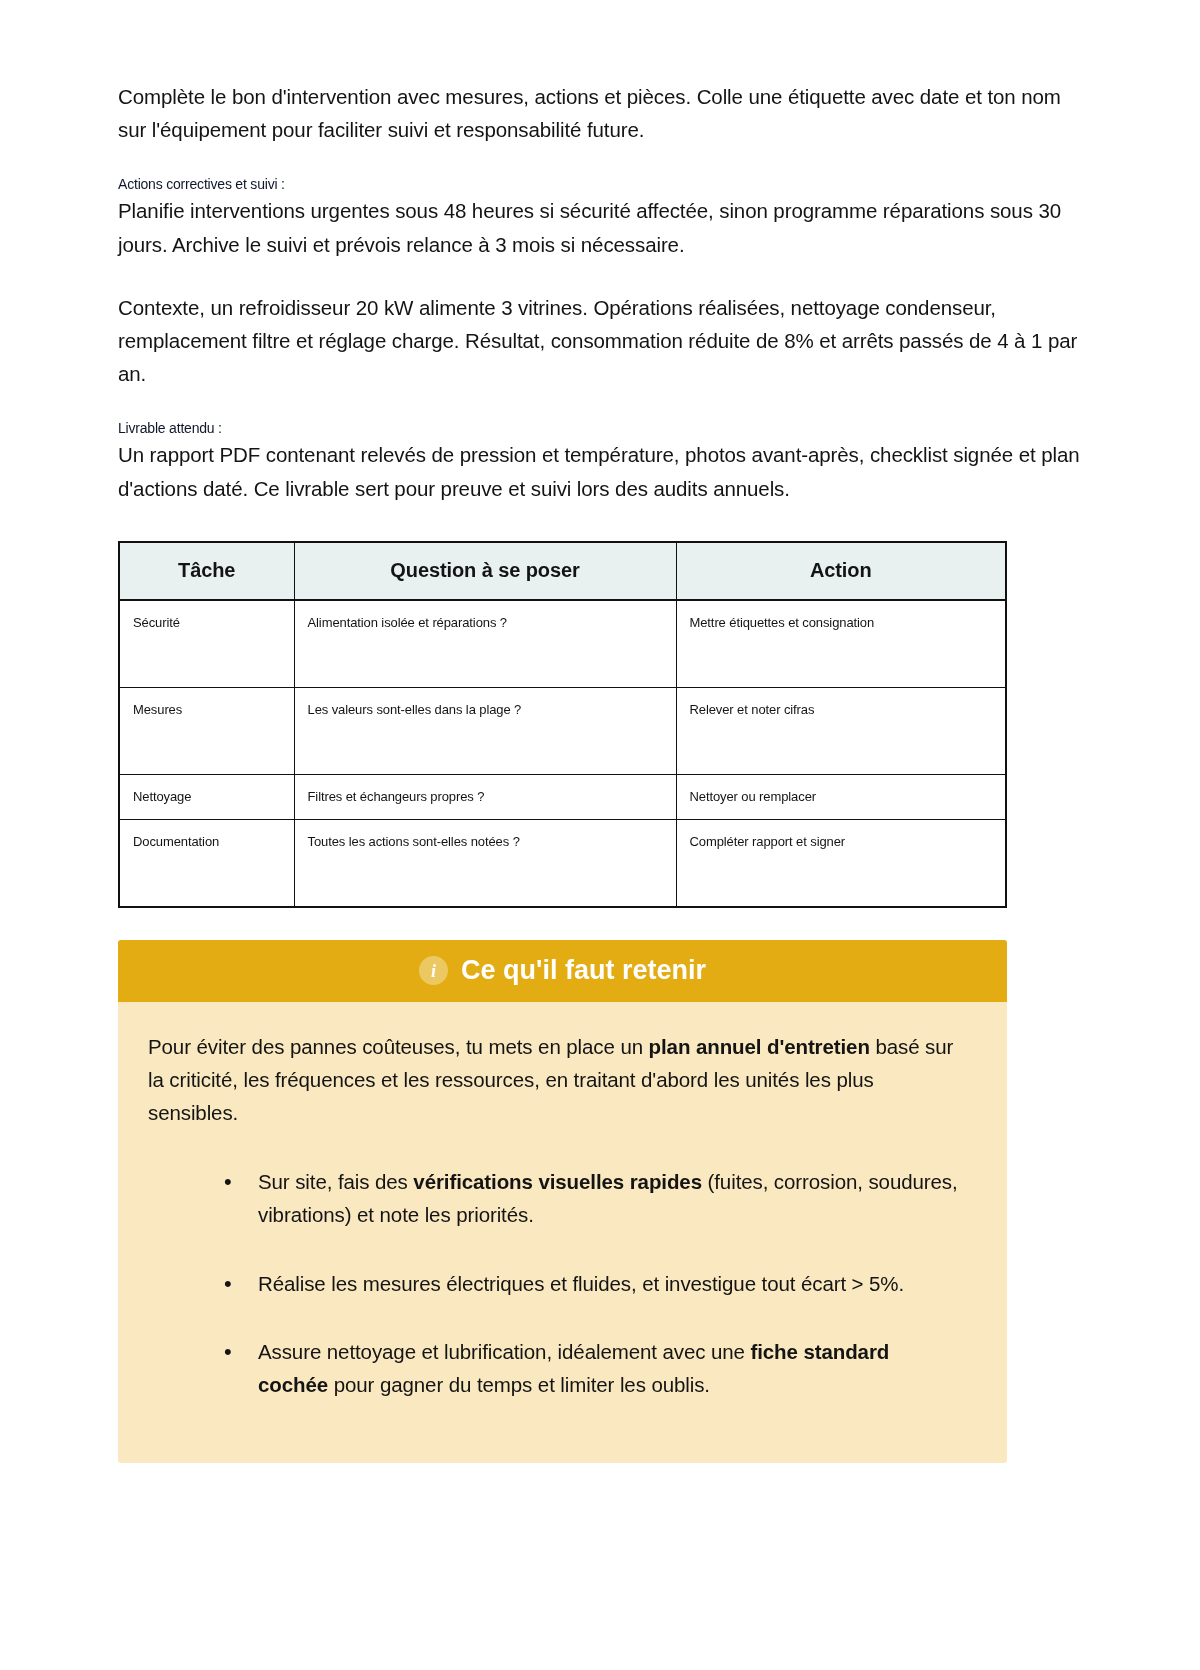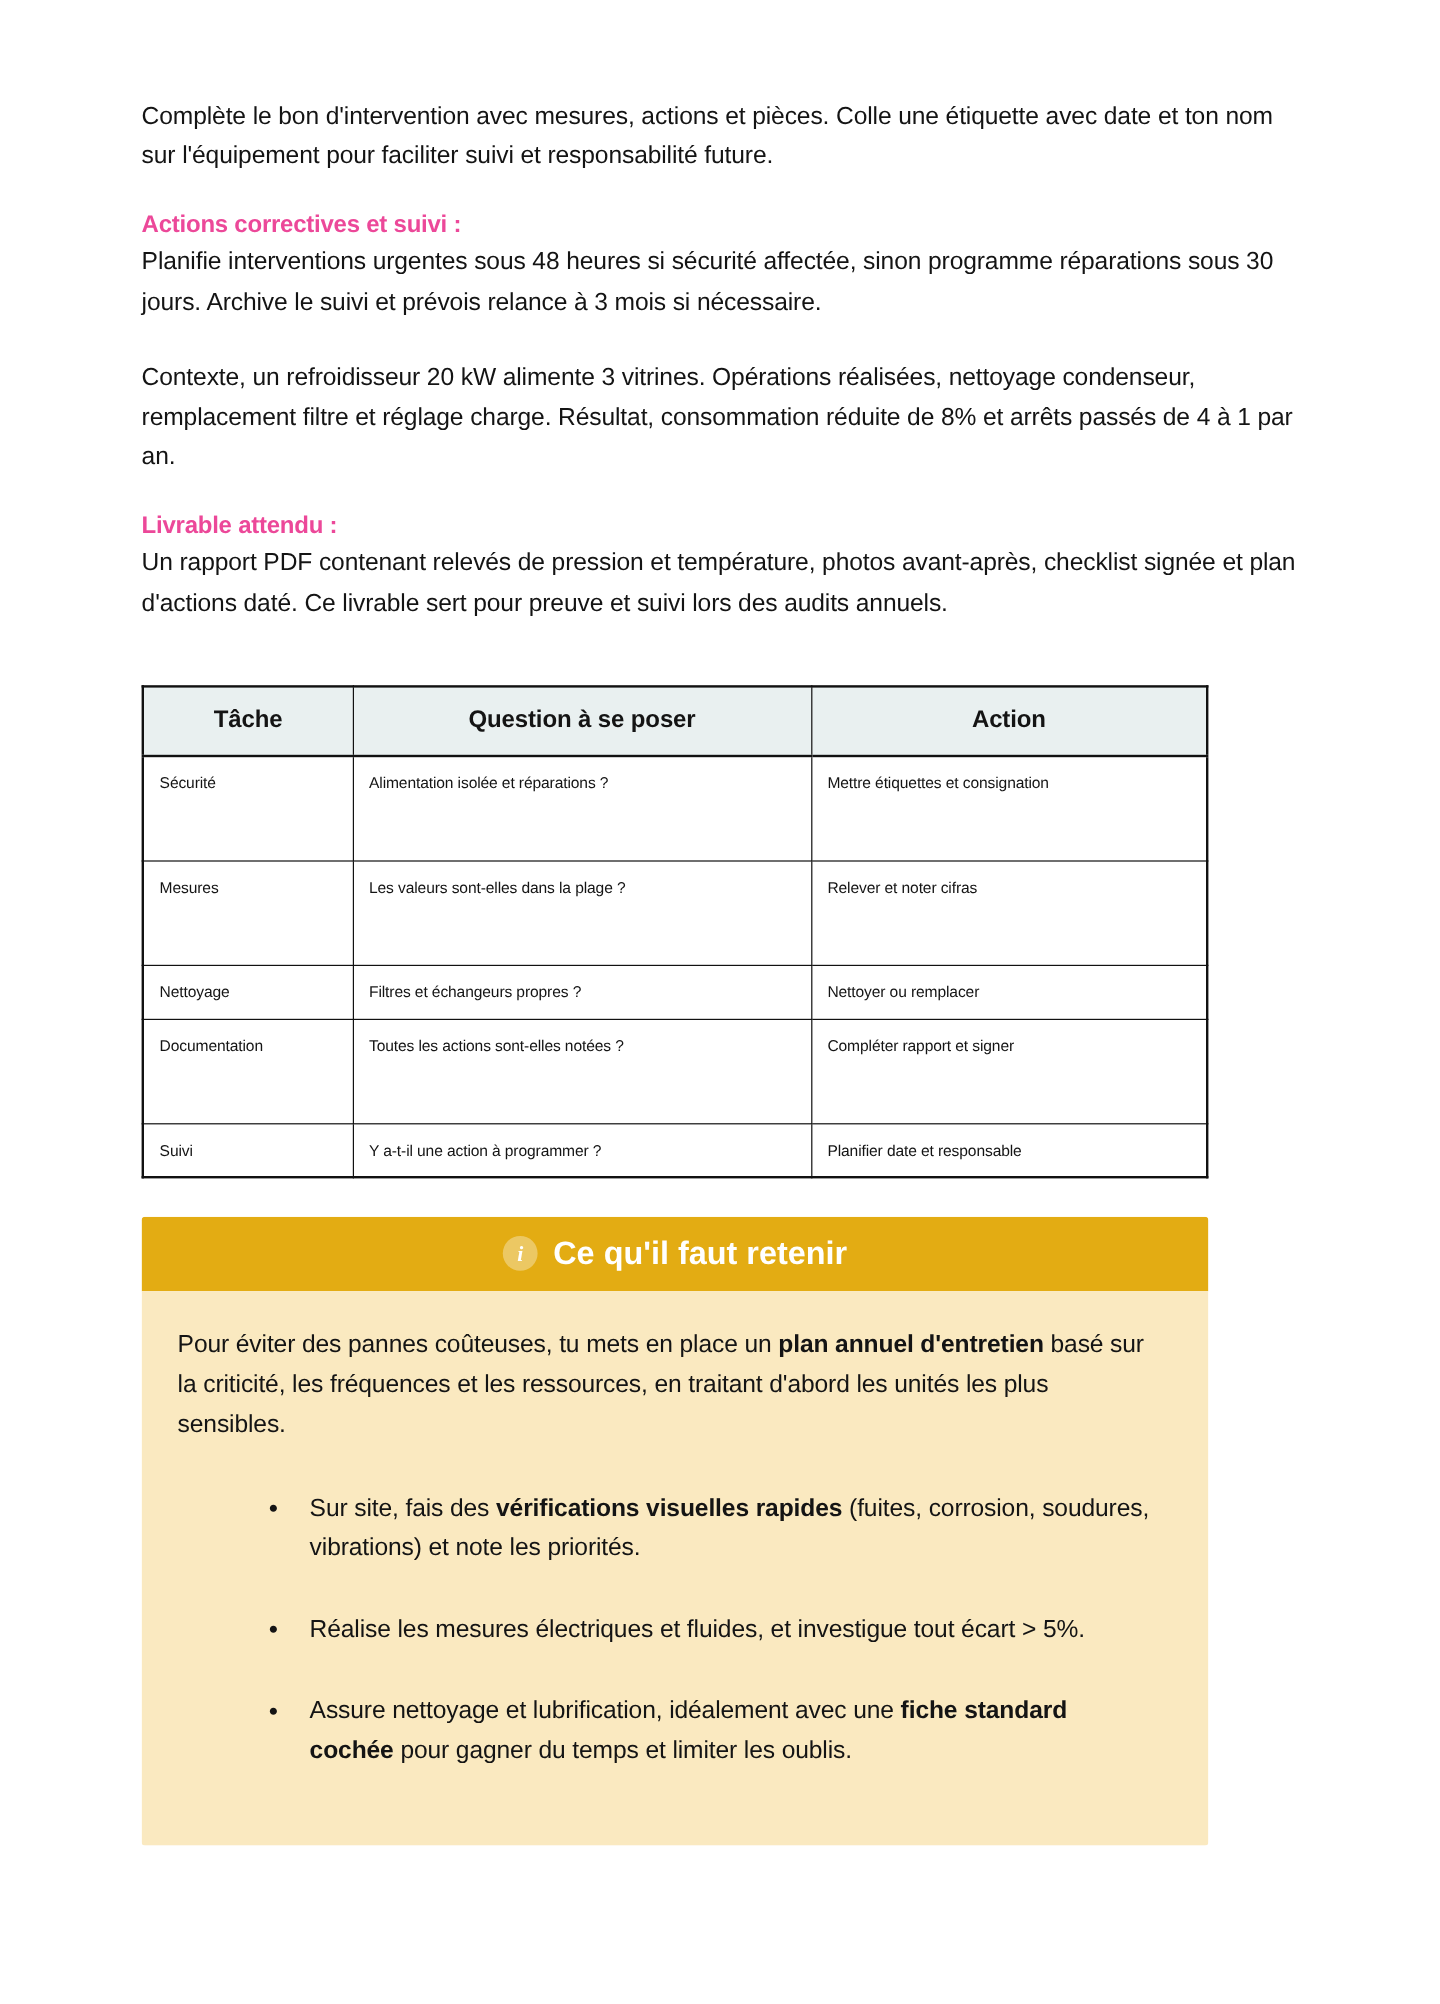--- a/index.html
+++ b/index.html
@@ -31,38 +31,38 @@
     color: #141414;
     margin: 0;
     letter-spacing: -0.1px;
   }
 
   .block {
     margin-bottom: 30px;
   }
 
   .heading {
-    font-size: 20px;
-    font-weight: bold;
-    color: #ec4899;
+    font-size: 14px;
+    font-weight: normal;
+    color: #0f172a;
     margin: 0 0 2px 0;
     letter-spacing: -0.2px;
   }
 
   .heading-green {
     font-size: 20.5px;
     font-weight: bold;
     color: #1f9e52;
     margin: 0 0 2px 0;
     letter-spacing: -0.2px;
   }
 
   
   .tbl-wrap {
-    margin-top: 52px;
+    margin-top: 36px;
   }
   table.matrix {
     border-collapse: collapse;
     width: 889px;
     table-layout: fixed;
     border: 2px solid #111111;
   }
   table.matrix th,
   table.matrix td {
     border: 1px solid #111111;
@@ -211,25 +211,20 @@
         </tr>
         <tr>
           <td>Nettoyage</td>
           <td>Filtres et échangeurs propres ?</td>
           <td>Nettoyer ou remplacer</td>
         </tr>
         <tr class="row-tall">
           <td>Documentation</td>
           <td>Toutes les actions sont-elles notées ?</td>
           <td>Compléter rapport et signer</td>
-        </tr>
-        <tr>
-          <td>Suivi</td>
-          <td>Y a-t-il une action à programmer ?</td>
-          <td>Planifier date et responsable</td>
         </tr>
       </tbody>
     </table>
   </div>
 
   <div class="callout">
     <div class="callout-header">
       <span class="info-badge">i</span>
       <span class="callout-title">Ce qu'il faut retenir</span>
     </div>

